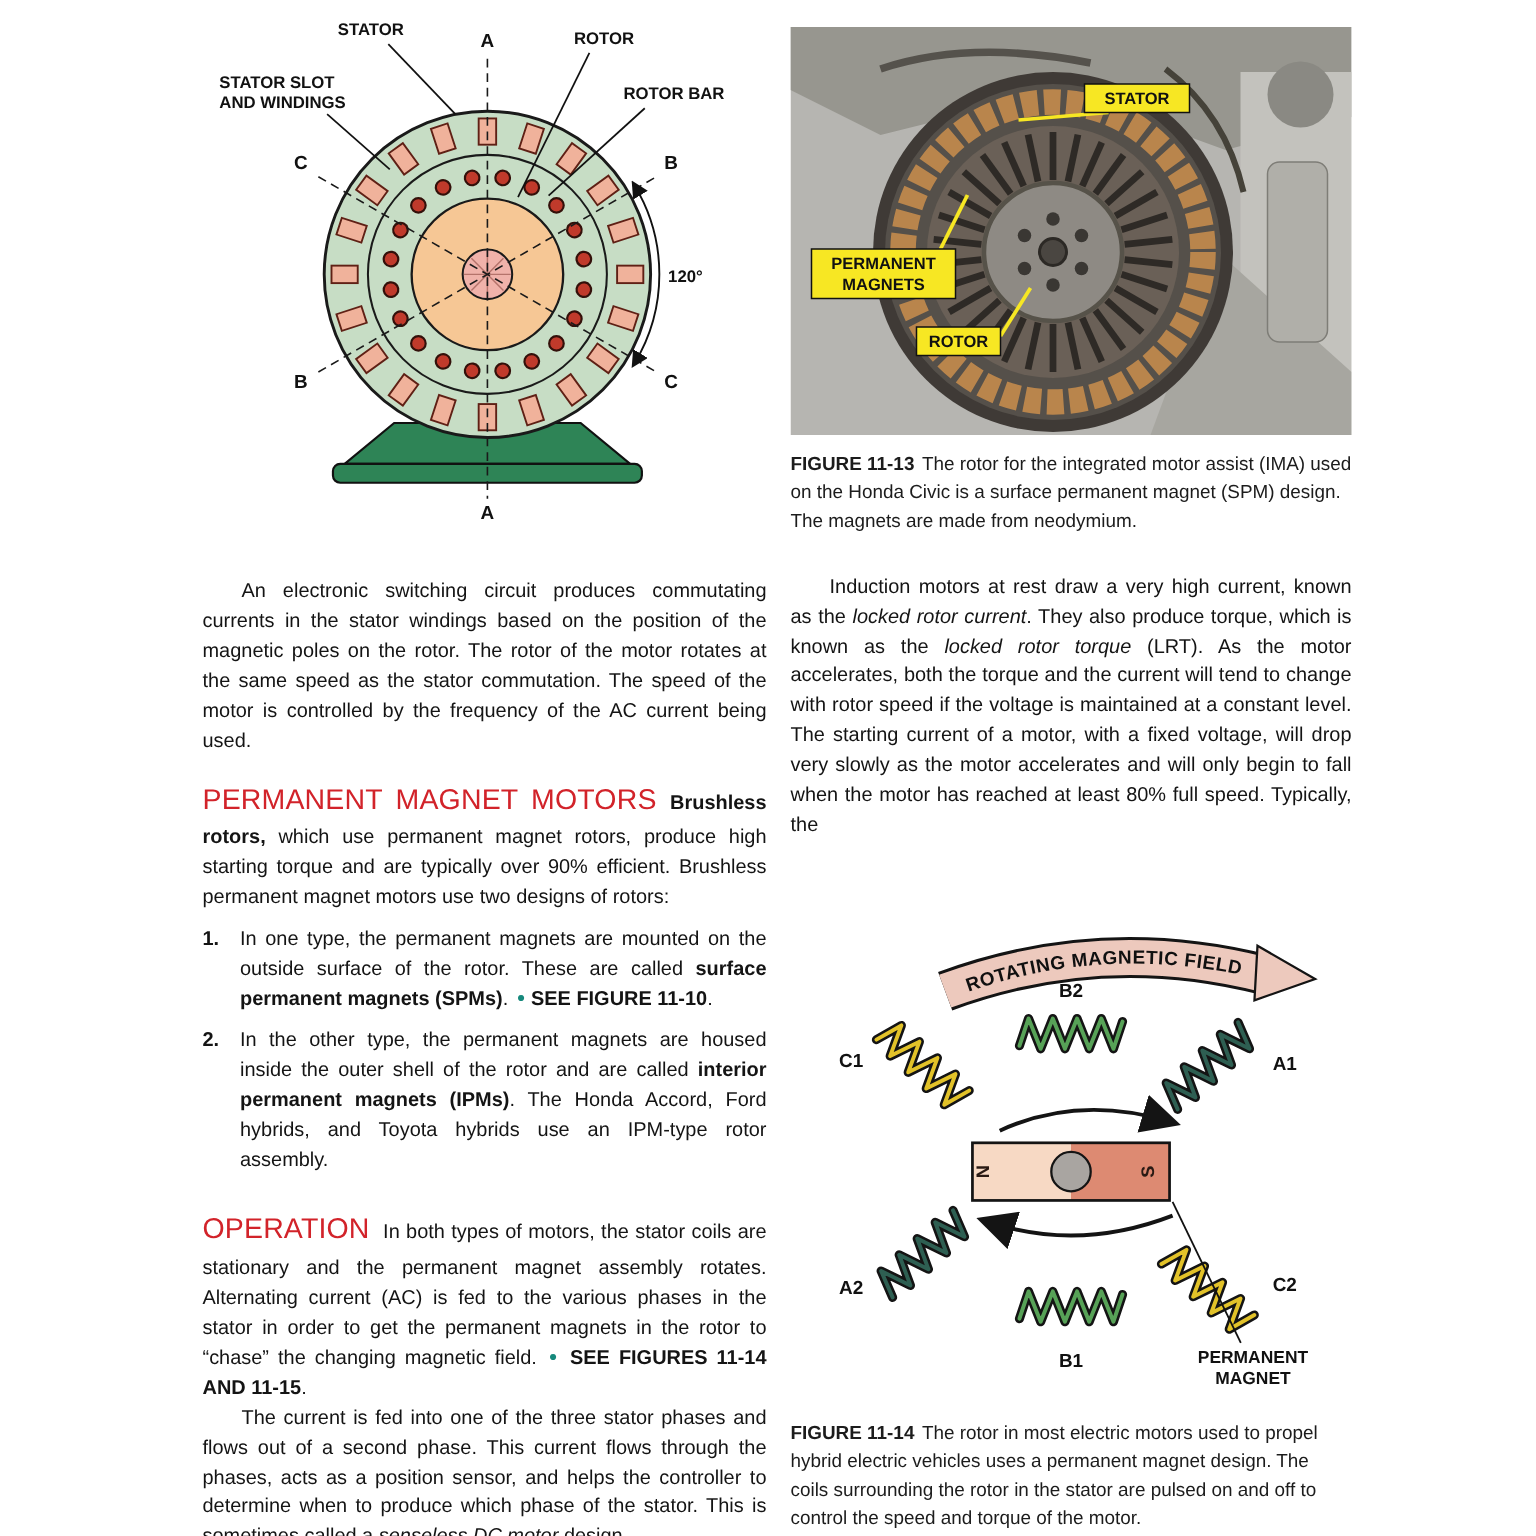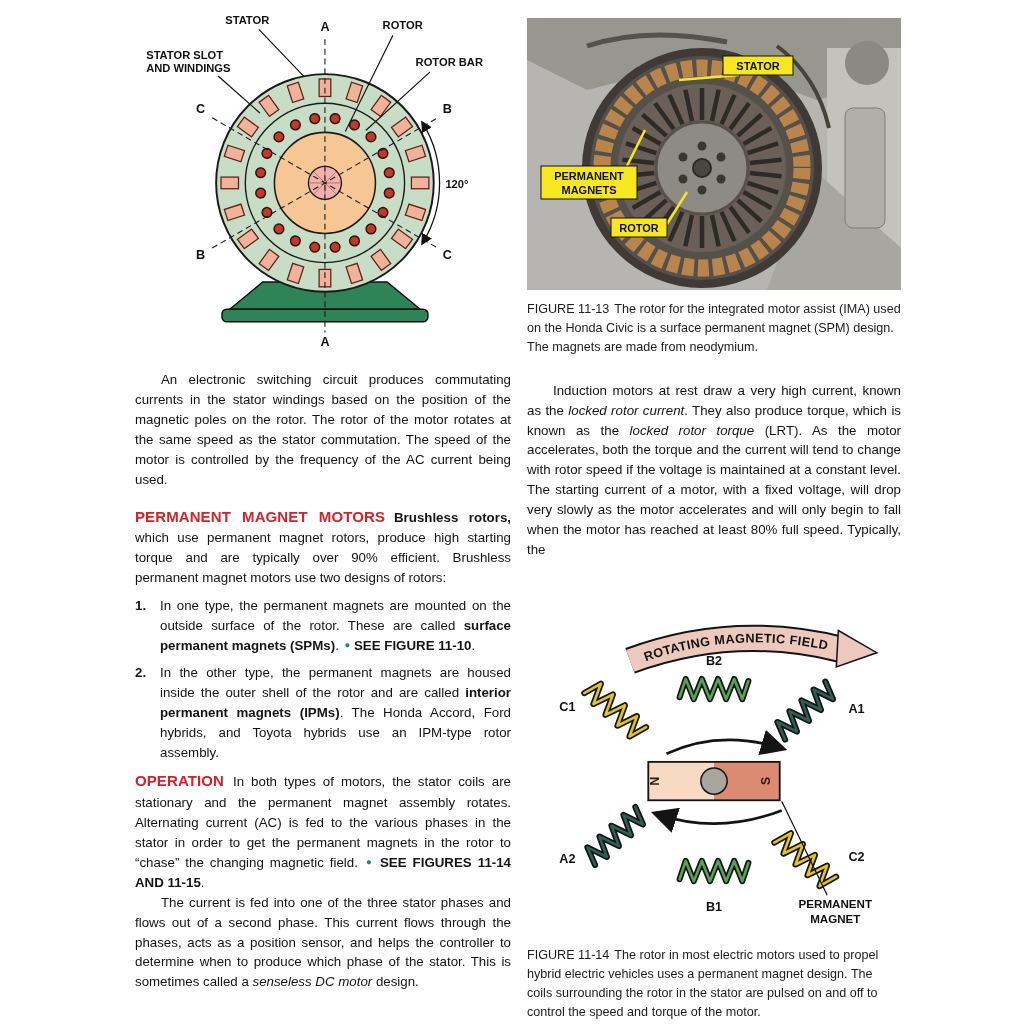--- a/index.html
+++ b/index.html
@@ -5,32 +5,32 @@
   html,body{margin:0;padding:0}
   body{width:1024px;height:1024px;overflow:hidden;background:#ffffff;position:relative;
        font-family:"Liberation Sans",sans-serif;color:#141414;
        --heading_red:#d2232a;--see_dot:#16897c;--label_yellow:#f7e723;}
   .col-left{position:absolute;left:135px;top:10px;width:376px}
   .col-right{position:absolute;left:527px;top:18px;width:374px}
 
   .body{font-size:13.3px;line-height:1.5;text-align:justify;margin:0}
   .indent{text-indent:26px}
   .caption{font-size:12.6px;line-height:1.5;color:#1c1c1c;margin:4px 0 0 0;text-align:left}
-  .caption .cap-label{font-weight:normal}
+  .caption .cap-label{font-weight:bold}
   .caption .cap-text{margin-left:5px}
-  .h-red{color:var(--heading_red);font-weight:bold;font-size:15px;margin-right:9px;letter-spacing:.1px}
+  .h-red{color:var(--heading_red);font-weight:normal;font-size:19px;margin-right:9px;letter-spacing:.1px}
   .see-dot{color:var(--see_dot);font-size:9.5px;vertical-align:1.5px;margin-left:2px}
 
-  .p-para1{margin-top:20px}
+  .p-para1{margin-top:34px}
   .p-pm{margin-top:16px}
   .list{margin-top:8px}
   .list-item{display:flex;margin-bottom:7px}
   .num{font-weight:bold;flex:0 0 16px;margin-right:9px;font-size:13.3px;line-height:1.5}
   .item-text{flex:1}
-  .p-op{margin-top:8px}
+  .p-op{margin-top:24px}
   .p-right1{margin-top:24px}
   .cap13{margin-top:10px}
   .cap14{margin-top:6px}
   .fig12-svg,.photo-svg,.fig14-svg{display:block}
   .fig14-svg{margin-top:46px}
 
   
   .svg-label{font-weight:bold;fill:#111;font-size:11.5px;font-family:"Liberation Sans",sans-serif}
   .axis-label{font-weight:bold;fill:#111;font-size:13px;text-anchor:middle;font-family:"Liberation Sans",sans-serif}
   .callout-line{stroke:#111;stroke-width:1.2}

